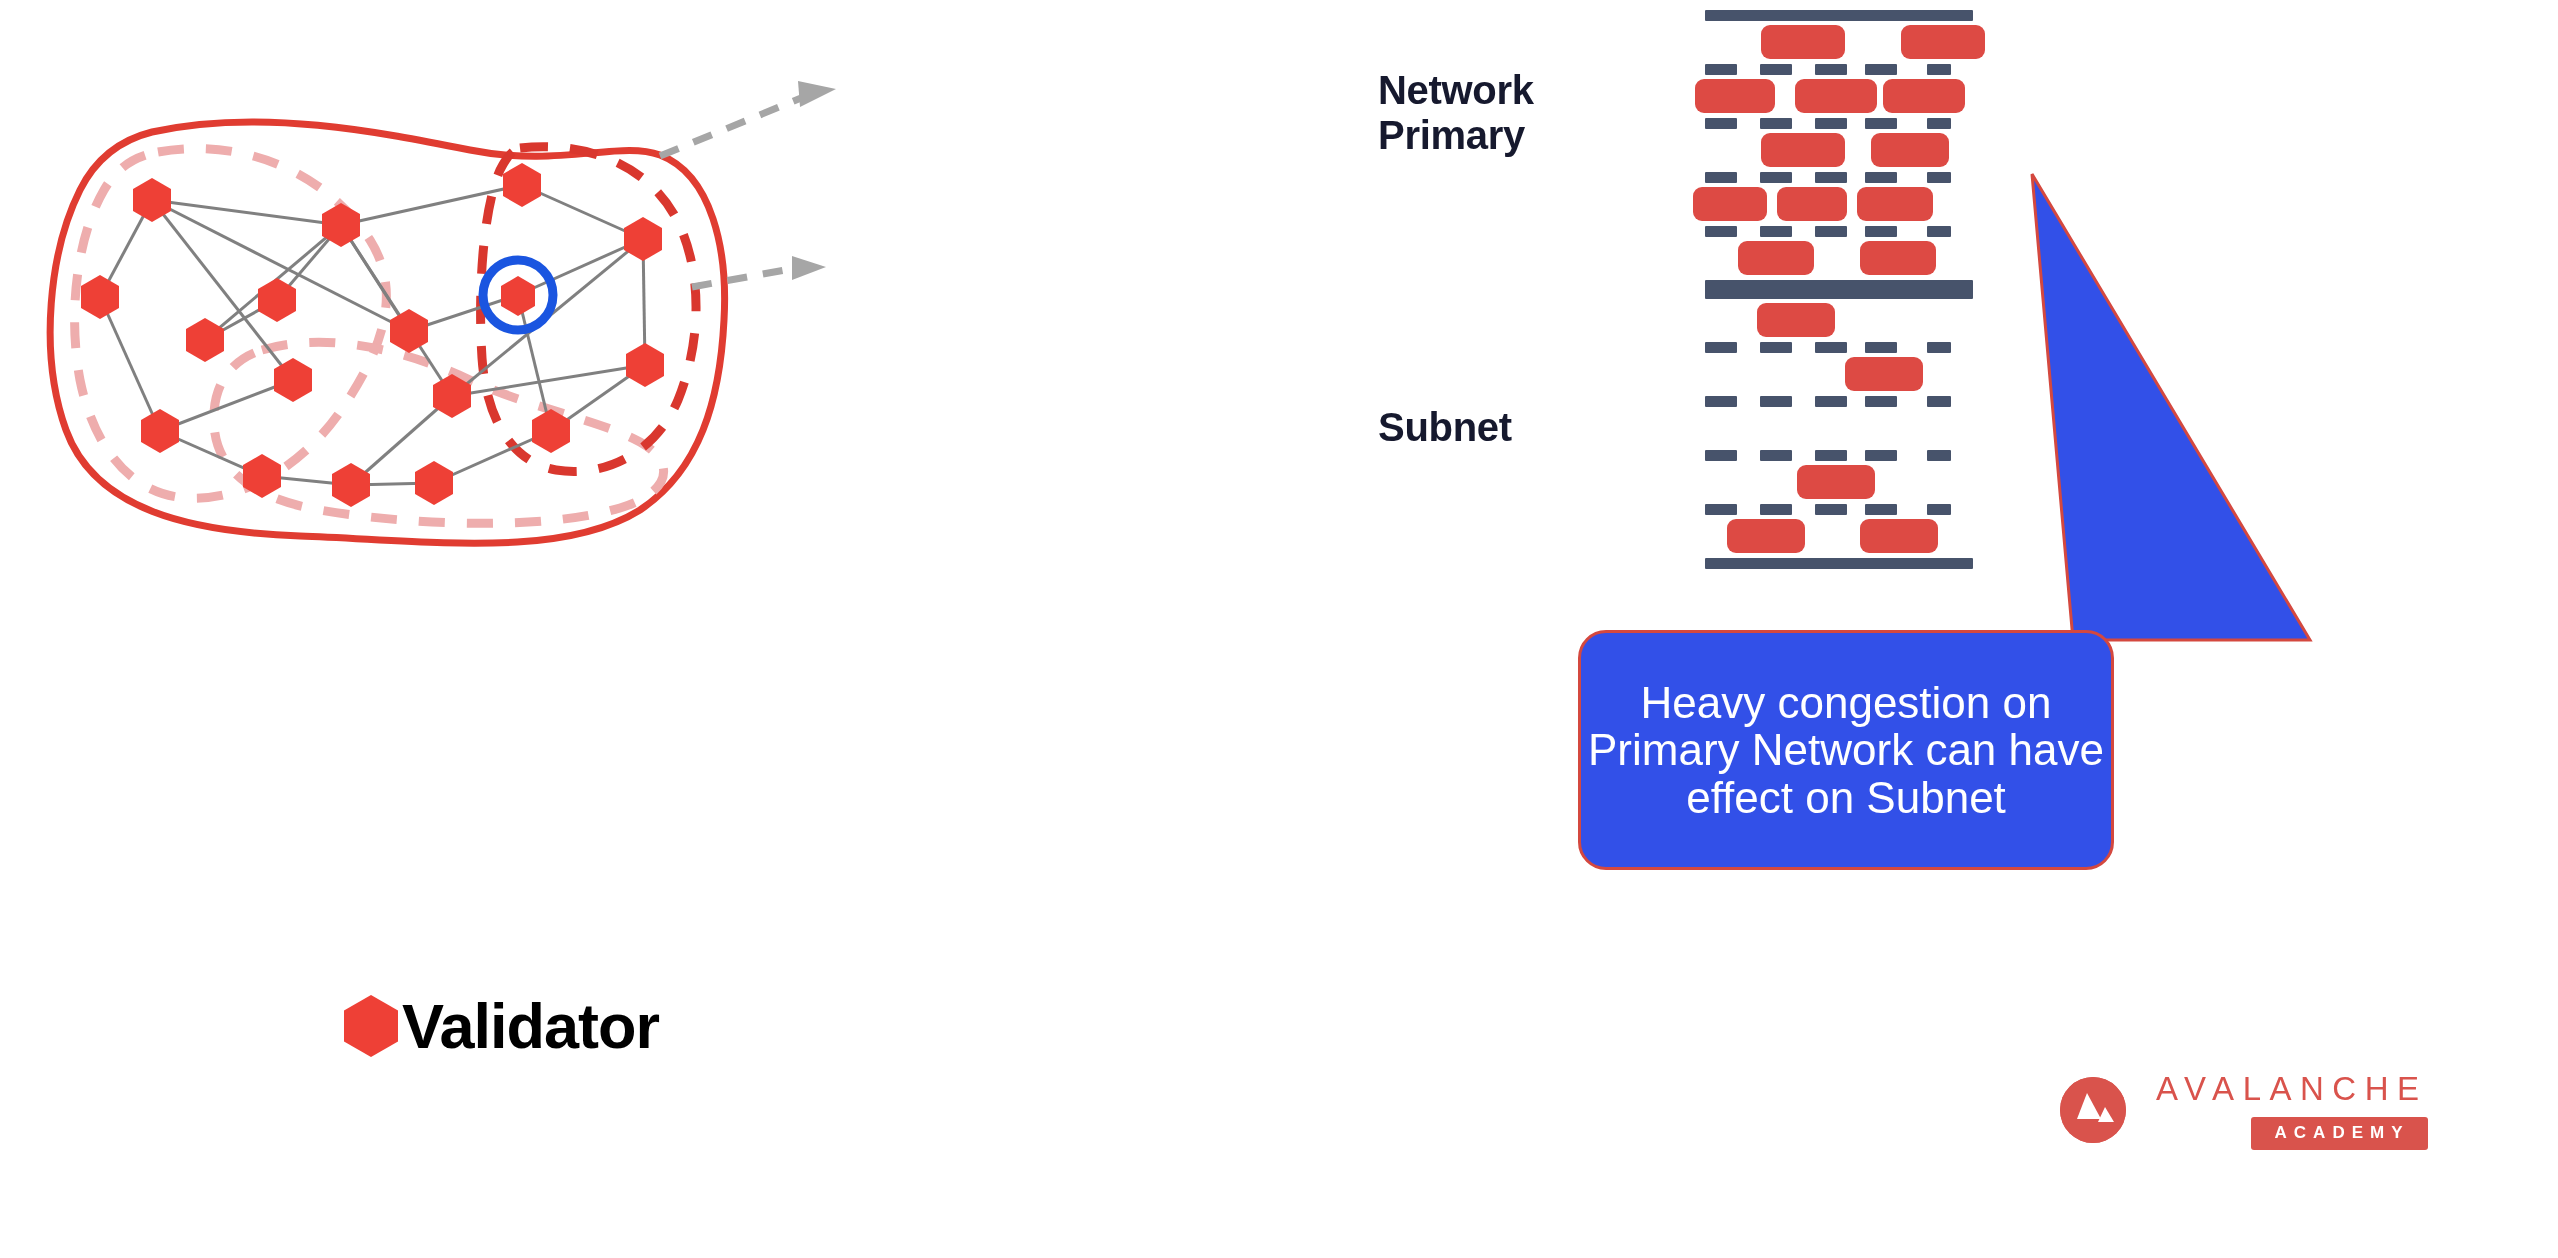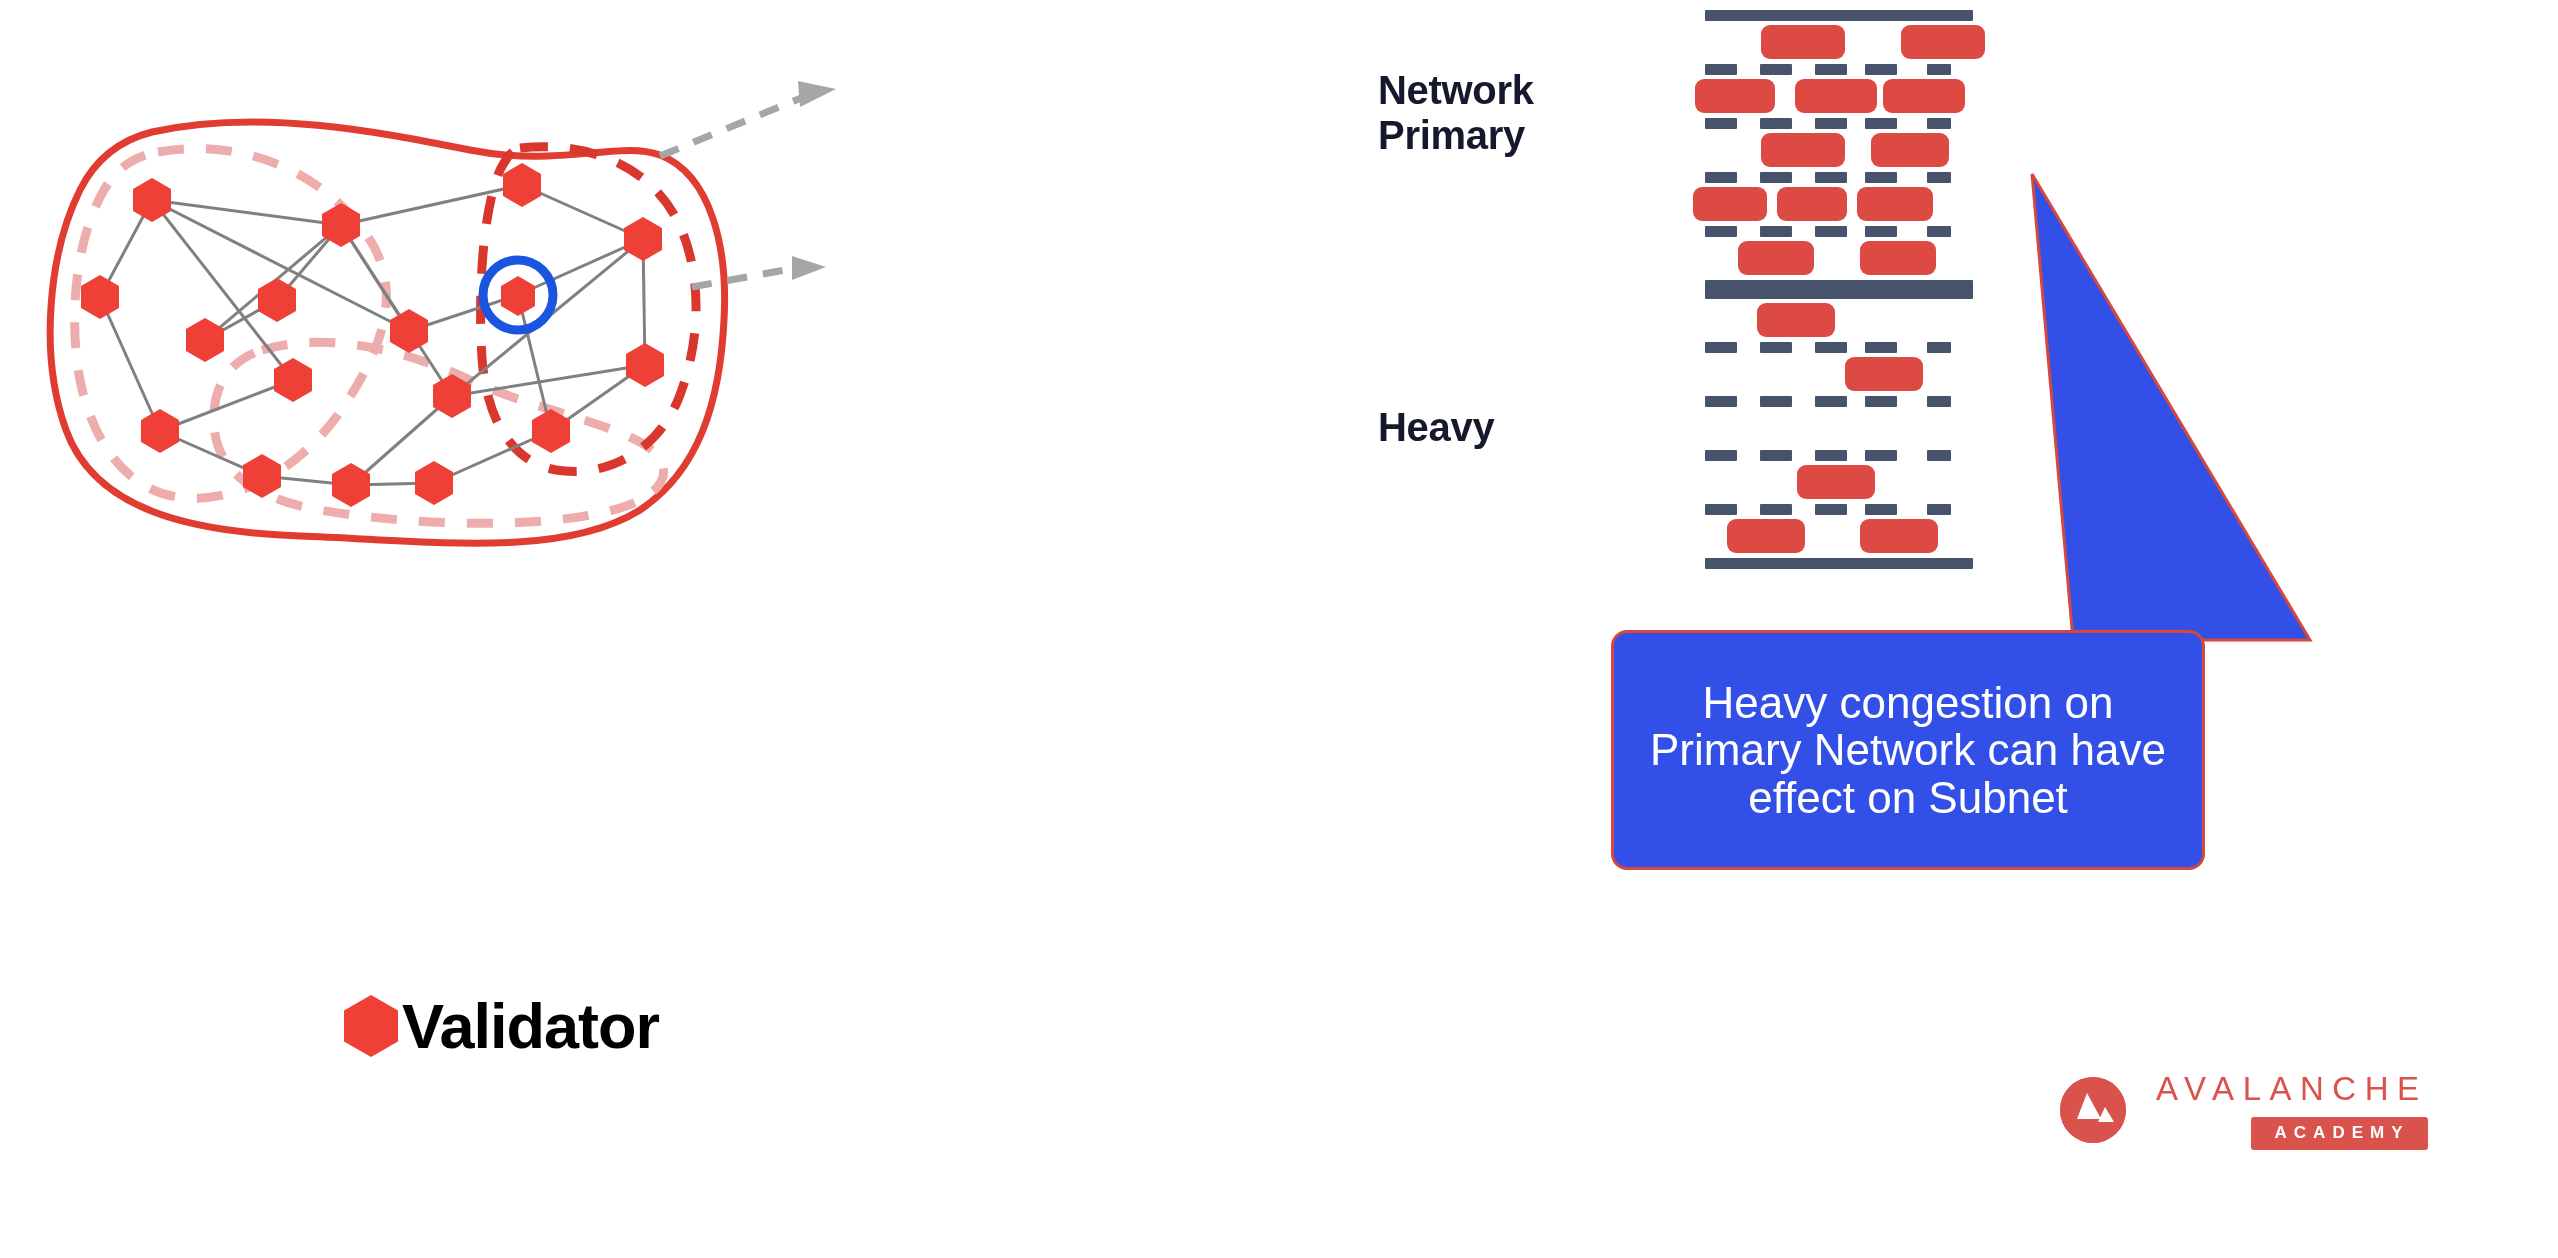--- a/index.html
+++ b/index.html
@@ -75,29 +75,28 @@
     position: absolute;
     height: 34px;
     top: 4px;
     background: #dd4a44;
     border-radius: 9px;
   }
 
   
   #callout-bubble {
     left: 1578px; top: 630px;
-    width: 594px; height: 240px;
+    width: 536px; height: 240px;
     background: #3250e8;
     border: 3px solid #d4483f;
-    border-radius: 16px;
+    border-radius: 28px;
     box-sizing: border-box;
     display: flex;
     align-items: center;
     justify-content: center;
-    margin-left: 33px;
   }
   #callout-text {
     color: #ffffff;
     font-size: 44px;
     line-height: 1.08;
     text-align: center;
     width: 530px;
   }
   #callout-tail { left: 1980px; top: 160px; }
 
@@ -225,21 +224,21 @@
       </g>
       <polygon points="800,107 836,89 798,81" fill="#a6a6a6"></polygon>
       <polygon points="792,256 826,267 792,280" fill="#a6a6a6"></polygon>
     </svg>
   </div>
 
   <div class="abs callout-label" id="label-primary-network">
     <div>Network</div>
     <div>Primary</div>
   </div>
-  <div class="abs callout-label" id="label-subnet">Heavy</div>
+  <div class="abs callout-label" id="label-subnet">Subnet</div>
 
   <div class="abs" id="legend">
     <svg width="62" height="66" viewBox="0 0 62 66">
       <polygon points="31,2 58,17.5 58,48.5 31,64 4,48.5 4,17.5" fill="#ee4036"></polygon>
     </svg>
     <span id="legend-label">Validator</span>
   </div>
 
   <div class="abs blockdiag" id="blockdiag-primary">
     <div class="bd-rail"></div>

